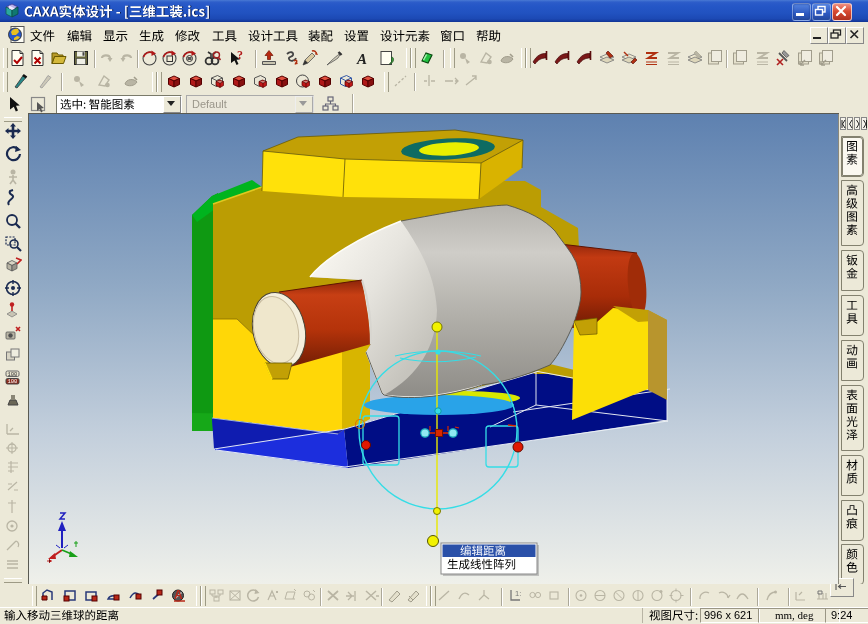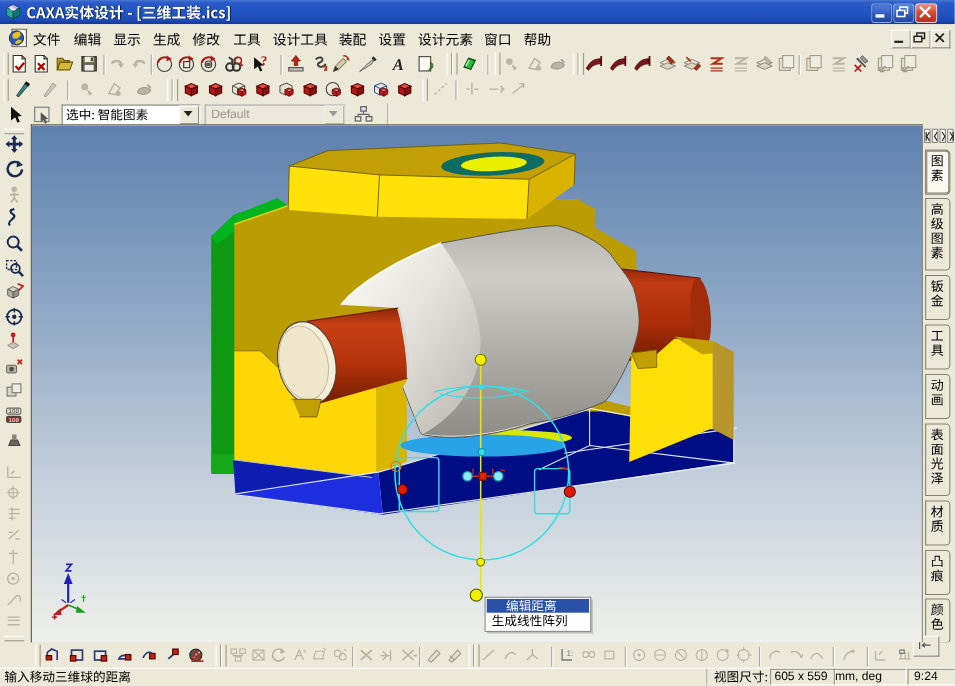--- a/index.html
+++ b/index.html
@@ -670,22 +670,22 @@
       <path d="M2 2 v7 M5 5.5 h7 M7 3.5 l-2.5 2 2.5 2" fill="none" stroke="#555" stroke-width="1.1"></path>
     </svg>
 <div class="bar" style="top:607px;height:17px;border-top:1px solid #fff;"></div>
 <svg style="position:absolute;left:4.0px;top:605.5px;overflow:visible" width="117" height="18">
       <path transform="translate(0,13.5)" fill="#000" d="M8.4 -5.1V-1.0H9.1V-5.1ZM9.9 -5.6V-0.1C9.9 0.1 9.9 0.1 9.7 0.1C9.6 0.1 9.1 0.1 8.6 0.1C8.7 0.3 8.8 0.6 8.8 0.8C9.5 0.8 10.0 0.8 10.2 0.7C10.5 0.6 10.6 0.4 10.6 -0.1V-5.6ZM0.8 -3.8C0.9 -3.9 1.2 -4.0 1.6 -4.0H2.5V-2.4C1.7 -2.2 1.0 -2.0 0.5 -1.9L0.7 -1.1L2.5 -1.6V0.9H3.3V-1.8L4.2 -2.0L4.2 -2.7L3.3 -2.5V-4.0H4.2V-4.7H3.3V-6.5H2.5V-4.7H1.5C1.8 -5.6 2.1 -6.5 2.3 -7.5H4.2V-8.3H2.5C2.6 -8.7 2.7 -9.1 2.7 -9.5L1.9 -9.6C1.9 -9.2 1.8 -8.7 1.7 -8.3H0.5V-7.5H1.6C1.4 -6.5 1.1 -5.8 1.0 -5.5C0.9 -4.9 0.7 -4.6 0.6 -4.5C0.6 -4.3 0.8 -4.0 0.8 -3.8ZM7.6 -9.7C6.8 -8.5 5.4 -7.3 4.0 -6.7C4.2 -6.5 4.4 -6.3 4.6 -6.1C4.9 -6.2 5.2 -6.4 5.5 -6.6V-6.1H9.7V-6.7C10.0 -6.5 10.3 -6.3 10.6 -6.2C10.8 -6.4 11.0 -6.7 11.2 -6.9C10.0 -7.4 8.9 -8.0 8.0 -9.0L8.3 -9.4ZM5.8 -6.8C6.5 -7.3 7.1 -7.9 7.6 -8.4C8.2 -7.8 8.8 -7.3 9.5 -6.8ZM7.1 -4.7V-3.8H5.5V-4.7ZM4.8 -5.4V0.9H5.5V-1.5H7.1V0.0C7.1 0.1 7.0 0.1 6.9 0.1C6.8 0.1 6.5 0.1 6.2 0.1C6.3 0.3 6.4 0.7 6.4 0.9C6.9 0.9 7.2 0.9 7.5 0.7C7.7 0.6 7.8 0.4 7.8 0.0V-5.4ZM5.5 -3.1H7.1V-2.2H5.5Z M14.9 -8.7C15.7 -8.2 16.2 -7.5 16.7 -6.8C16.0 -3.5 14.6 -1.2 12.0 0.1C12.2 0.3 12.6 0.7 12.8 0.8C15.1 -0.5 16.6 -2.6 17.4 -5.6C18.7 -3.3 19.5 -0.7 22.2 0.8C22.2 0.5 22.4 0.1 22.6 -0.2C18.8 -2.5 19.1 -6.8 15.4 -9.4Z M26.9 -9.6C26.1 -9.2 24.8 -8.9 23.7 -8.6C23.8 -8.5 23.9 -8.2 23.9 -8.0C24.3 -8.1 24.8 -8.1 25.3 -8.2V-6.4H23.5V-5.6H25.1C24.7 -4.2 24.0 -2.7 23.4 -1.9C23.5 -1.7 23.7 -1.4 23.8 -1.1C24.3 -1.8 24.9 -3.0 25.3 -4.2V0.9H26.1V-4.4C26.4 -3.9 26.8 -3.2 27.0 -2.8L27.5 -3.5C27.3 -3.8 26.4 -5.0 26.1 -5.3V-5.6H27.5V-6.4H26.1V-8.4C26.6 -8.6 27.1 -8.7 27.5 -8.9ZM28.9 -6.8C29.3 -6.5 29.7 -6.2 30.0 -5.9C29.2 -5.5 28.3 -5.2 27.4 -5.0C27.6 -4.8 27.8 -4.5 27.9 -4.3C30.2 -4.9 32.4 -6.1 33.4 -8.3L32.8 -8.6L32.7 -8.6H30.5C30.8 -8.9 31.0 -9.2 31.2 -9.5L30.3 -9.7C29.8 -8.8 28.8 -7.8 27.4 -7.1C27.6 -7.0 27.8 -6.7 28.0 -6.5C28.7 -6.9 29.3 -7.4 29.8 -7.8H32.2C31.8 -7.3 31.3 -6.8 30.7 -6.4C30.4 -6.6 29.9 -7.0 29.5 -7.2ZM29.4 -2.2C29.9 -1.9 30.4 -1.5 30.7 -1.2C29.7 -0.5 28.4 0.0 27.2 0.3C27.3 0.4 27.5 0.7 27.6 1.0C30.4 0.3 33.0 -1.2 34.0 -4.2L33.5 -4.5L33.3 -4.4H31.3C31.5 -4.7 31.7 -5.0 31.9 -5.3L31.0 -5.5C30.5 -4.5 29.3 -3.3 27.5 -2.5C27.7 -2.3 28.0 -2.1 28.1 -1.9C29.1 -2.4 30.0 -3.0 30.6 -3.7H32.9C32.5 -2.9 32.0 -2.2 31.4 -1.7C31.0 -2.0 30.5 -2.4 30.1 -2.7Z M35.5 -8.7V-7.9H40.0V-8.7ZM42.0 -9.5C42.0 -8.6 42.0 -7.8 42.0 -7.0H40.3V-6.2H41.9C41.8 -3.6 41.3 -1.1 39.8 0.3C40.0 0.4 40.3 0.7 40.4 0.9C42.1 -0.7 42.6 -3.3 42.8 -6.2H44.5C44.4 -2.1 44.2 -0.6 43.9 -0.2C43.8 -0.1 43.7 -0.0 43.5 -0.0C43.2 -0.0 42.6 -0.0 42.0 -0.1C42.1 0.1 42.2 0.5 42.2 0.7C42.8 0.8 43.5 0.8 43.8 0.7C44.2 0.7 44.4 0.6 44.7 0.3C45.1 -0.2 45.2 -1.8 45.4 -6.6C45.4 -6.7 45.4 -7.0 45.4 -7.0H42.8C42.8 -7.8 42.9 -8.6 42.9 -9.5ZM35.5 -0.5 35.5 -0.5V-0.5C35.8 -0.7 36.2 -0.8 39.4 -1.5L39.6 -0.7L40.4 -1.0C40.2 -1.8 39.7 -3.2 39.2 -4.2L38.5 -4.0C38.7 -3.5 39.0 -2.8 39.2 -2.2L36.4 -1.7C36.9 -2.7 37.3 -4.0 37.6 -5.2H40.2V-6.0H35.1V-5.2H36.7C36.4 -3.8 35.9 -2.5 35.8 -2.1C35.6 -1.7 35.4 -1.4 35.2 -1.3C35.4 -1.1 35.5 -0.7 35.5 -0.5Z M47.4 -8.5V-7.7H56.1V-8.5ZM48.2 -4.8V-3.9H55.2V-4.8ZM46.7 -0.8V0.1H56.7V-0.8Z M58.0 -0.6 58.2 0.2C59.2 -0.1 60.7 -0.4 62.0 -0.8L61.9 -1.5C60.5 -1.2 59.0 -0.8 58.0 -0.6ZM65.1 -9.3C65.4 -8.8 65.7 -8.1 65.9 -7.6L66.6 -8.0C66.5 -8.4 66.2 -9.1 65.8 -9.6ZM58.2 -4.9C58.4 -4.9 58.6 -5.0 60.1 -5.2C59.6 -4.5 59.1 -3.9 58.9 -3.6C58.5 -3.2 58.3 -2.9 58.0 -2.9C58.1 -2.6 58.3 -2.3 58.3 -2.1C58.5 -2.2 58.9 -2.3 61.7 -2.9C61.7 -3.1 61.7 -3.4 61.7 -3.6L59.5 -3.2C60.4 -4.3 61.2 -5.6 62.0 -6.9L61.3 -7.3C61.1 -6.8 60.8 -6.4 60.5 -5.9L59.0 -5.8C59.7 -6.8 60.4 -8.1 60.9 -9.3L60.1 -9.6C59.6 -8.3 58.8 -6.8 58.6 -6.4C58.3 -6.0 58.1 -5.7 57.9 -5.7C58.0 -5.4 58.2 -5.0 58.2 -4.9ZM65.5 -4.6V-3.1H63.7V-4.6ZM63.8 -9.6C63.4 -8.3 62.6 -6.6 61.7 -5.5C61.8 -5.3 62.0 -5.0 62.1 -4.8C62.4 -5.1 62.6 -5.4 62.8 -5.8V0.9H63.7V0.1H68.5V-0.7H66.3V-2.3H68.1V-3.1H66.3V-4.6H68.0V-5.3H66.3V-6.8H68.3V-7.6H63.9C64.2 -8.2 64.4 -8.8 64.6 -9.4ZM65.5 -5.3H63.7V-6.8H65.5ZM65.5 -2.3V-0.7H63.7V-2.3Z M73.5 -5.8C74.0 -5.2 74.5 -4.2 74.7 -3.7L75.5 -4.0C75.2 -4.6 74.7 -5.5 74.2 -6.1ZM77.5 -9.1C78.1 -8.7 78.6 -8.2 78.9 -7.8L79.4 -8.3C79.2 -8.7 78.5 -9.2 78.1 -9.5ZM79.1 -6.2C78.7 -5.6 78.1 -4.7 77.6 -4.0C77.3 -4.7 77.1 -5.5 77.0 -6.4V-6.9H80.0V-7.7H77.0V-9.6H76.2V-7.7H73.3V-6.9H76.2V-3.8C75.0 -2.8 73.7 -1.6 72.9 -1.0L73.4 -0.2C74.2 -1.0 75.2 -1.9 76.2 -2.9V-0.1C76.2 0.0 76.1 0.1 75.9 0.1C75.7 0.1 75.1 0.1 74.5 0.1C74.6 0.3 74.7 0.7 74.8 0.9C75.7 0.9 76.2 0.9 76.5 0.7C76.9 0.6 77.0 0.4 77.0 -0.2V-3.4C77.5 -1.9 78.4 -0.9 79.7 0.1C79.8 -0.1 80.0 -0.4 80.2 -0.6C79.1 -1.3 78.4 -2.2 77.8 -3.3C78.5 -4.0 79.3 -5.0 79.9 -5.8ZM69.4 -1.1 69.6 -0.3C70.6 -0.6 72.0 -1.1 73.3 -1.5L73.2 -2.3L71.7 -1.8V-4.7H72.9V-5.6H71.7V-8.1H73.1V-8.9H69.5V-8.1H70.9V-5.6H69.6V-4.7H70.9V-1.6Z M86.8 -4.9C87.5 -4.0 88.3 -2.9 88.6 -2.2L89.3 -2.6C89.0 -3.3 88.2 -4.4 87.5 -5.2ZM83.3 -9.7C83.2 -9.1 83.0 -8.4 82.8 -7.8H81.5V0.6H82.3V-0.3H85.5V-7.8H83.6C83.8 -8.3 84.0 -8.9 84.2 -9.5ZM82.3 -7.0H84.7V-4.6H82.3ZM82.3 -1.1V-3.9H84.7V-1.1ZM87.4 -9.7C87.0 -8.1 86.4 -6.5 85.6 -5.5C85.8 -5.4 86.2 -5.2 86.3 -5.0C86.7 -5.6 87.1 -6.3 87.4 -7.0H90.3C90.2 -2.4 90.0 -0.7 89.7 -0.3C89.5 -0.1 89.4 -0.1 89.2 -0.1C88.9 -0.1 88.2 -0.1 87.4 -0.1C87.6 0.1 87.7 0.4 87.7 0.7C88.4 0.7 89.1 0.7 89.4 0.7C89.9 0.7 90.1 0.6 90.4 0.2C90.8 -0.3 91.0 -2.1 91.2 -7.4C91.2 -7.5 91.2 -7.8 91.2 -7.8H87.7C87.9 -8.4 88.1 -9.0 88.2 -9.5Z M93.7 -8.4H96.0V-6.4H93.7ZM98.3 -5.6H101.4V-3.3H98.3ZM102.8 -9.1H97.5V0.5H103.0V-0.4H98.3V-2.4H102.2V-6.4H98.3V-8.2H102.8ZM92.4 -0.4 92.6 0.4C93.8 0.1 95.5 -0.4 97.0 -0.8L96.9 -1.6L95.4 -1.2V-3.2H96.9V-4.0H95.4V-5.6H96.7V-9.2H93.0V-5.6H94.6V-1.0L93.7 -0.7V-4.5H93.0V-0.6Z M108.5 -9.5C108.6 -9.2 108.7 -8.9 108.9 -8.6H104.2V-7.8H114.3V-8.6H109.8C109.6 -8.9 109.4 -9.4 109.2 -9.7ZM106.9 -0.3C107.2 -0.4 107.6 -0.4 111.1 -0.8C111.2 -0.6 111.4 -0.4 111.4 -0.2L112.0 -0.6C111.8 -1.1 111.1 -1.9 110.7 -2.5L110.1 -2.2L110.6 -1.4L107.8 -1.2C108.2 -1.6 108.6 -2.1 108.9 -2.7H112.9V0.0C112.9 0.2 112.9 0.2 112.7 0.2C112.5 0.2 111.9 0.2 111.3 0.2C111.4 0.4 111.5 0.7 111.5 0.9C112.4 0.9 113.0 0.9 113.3 0.8C113.7 0.7 113.8 0.4 113.8 0.0V-3.4H109.4L109.8 -4.2H113.1V-7.5H112.2V-4.9H106.3V-7.5H105.5V-4.2H108.8C108.7 -3.9 108.5 -3.7 108.4 -3.4H104.7V0.9H105.6V-2.7H108.0C107.7 -2.2 107.4 -1.9 107.3 -1.7C107.0 -1.4 106.8 -1.1 106.6 -1.1C106.7 -0.9 106.8 -0.4 106.9 -0.3ZM110.8 -7.7C110.4 -7.3 109.9 -7.0 109.4 -6.7C108.8 -7.0 108.1 -7.3 107.5 -7.6L107.2 -7.2C107.7 -7.0 108.2 -6.7 108.8 -6.4C108.1 -6.1 107.5 -5.8 106.8 -5.6C107.0 -5.4 107.2 -5.2 107.3 -5.0C108.0 -5.3 108.7 -5.7 109.4 -6.1C110.1 -5.7 110.7 -5.4 111.2 -5.1L111.5 -5.6C111.1 -5.9 110.6 -6.1 110.0 -6.5C110.5 -6.8 110.9 -7.1 111.3 -7.4Z"></path>
     </svg>
 <div class="abs" style="left:642px;top:608px;width:1px;height:15px;background:#b8b4a4;"></div>
 <svg style="position:absolute;left:649.0px;top:605.5px;overflow:visible" width="51" height="18">
       <path transform="translate(0,13.5)" fill="#000" d="M5.2 -9.1V-3.0H6.0V-8.3H9.6V-3.0H10.4V-9.1ZM1.8 -9.2C2.2 -8.8 2.6 -8.2 2.8 -7.7L3.5 -8.2C3.3 -8.6 2.9 -9.2 2.4 -9.6ZM7.3 -7.5V-5.2C7.3 -3.4 7.0 -1.2 4.1 0.3C4.2 0.4 4.5 0.7 4.6 0.9C6.3 0.0 7.3 -1.2 7.7 -2.5V-0.2C7.7 0.5 8.0 0.7 8.8 0.7H9.9C10.9 0.7 11.0 0.3 11.1 -1.5C10.9 -1.6 10.6 -1.7 10.4 -1.9C10.3 -0.2 10.3 0.1 9.9 0.1H8.9C8.6 0.1 8.5 0.0 8.5 -0.3V-3.2H7.9C8.1 -3.9 8.2 -4.6 8.2 -5.2V-7.5ZM0.7 -7.7V-6.9H3.5C2.8 -5.4 1.6 -4.0 0.4 -3.2C0.6 -3.0 0.8 -2.6 0.9 -2.3C1.3 -2.7 1.7 -3.1 2.2 -3.6V0.9H3.0V-4.0C3.4 -3.5 3.9 -2.9 4.1 -2.5L4.7 -3.2C4.5 -3.5 3.7 -4.4 3.2 -4.9C3.8 -5.6 4.2 -6.5 4.6 -7.4L4.1 -7.7L3.9 -7.7Z M15.8 -3.2C16.7 -3.0 17.9 -2.6 18.5 -2.3L18.9 -2.9C18.3 -3.2 17.1 -3.6 16.2 -3.7ZM14.7 -1.7C16.2 -1.6 18.2 -1.1 19.3 -0.7L19.7 -1.3C18.6 -1.7 16.6 -2.2 15.1 -2.3ZM12.5 -9.2V0.9H13.3V0.4H21.2V0.9H22.0V-9.2ZM13.3 -0.3V-8.4H21.2V-0.3ZM16.3 -8.1C15.7 -7.2 14.7 -6.3 13.7 -5.7C13.9 -5.6 14.2 -5.3 14.3 -5.2C14.7 -5.4 15.0 -5.7 15.4 -6.0C15.7 -5.6 16.1 -5.3 16.6 -5.0C15.6 -4.5 14.5 -4.2 13.5 -4.0C13.7 -3.8 13.8 -3.5 13.9 -3.3C15.0 -3.5 16.2 -4.0 17.3 -4.6C18.3 -4.0 19.4 -3.6 20.5 -3.4C20.6 -3.6 20.8 -3.9 21.0 -4.1C20.0 -4.2 18.9 -4.6 18.0 -5.0C18.9 -5.5 19.6 -6.2 20.1 -7.0L19.6 -7.3L19.5 -7.2H16.5C16.7 -7.4 16.8 -7.7 17.0 -7.9ZM15.8 -6.5 15.9 -6.6H18.9C18.5 -6.1 17.9 -5.7 17.3 -5.3C16.7 -5.7 16.2 -6.1 15.8 -6.5Z M25.0 -9.1V-5.9C25.0 -4.0 24.9 -1.4 23.4 0.4C23.6 0.5 23.9 0.8 24.1 1.0C25.4 -0.6 25.8 -2.7 25.9 -4.6H28.9C29.6 -1.9 31.0 0.0 33.4 0.9C33.5 0.6 33.8 0.3 34.0 0.1C31.8 -0.6 30.5 -2.3 29.8 -4.6H32.9V-9.1ZM26.0 -8.3H32.0V-5.4H26.0V-5.9Z M36.4 -4.8C37.3 -3.9 38.2 -2.6 38.5 -1.8L39.3 -2.3C38.9 -3.2 38.0 -4.3 37.1 -5.2ZM41.8 -9.7V-7.2H35.1V-6.4H41.8V-0.4C41.8 -0.1 41.7 -0.0 41.4 0.0C41.1 0.0 40.1 0.0 39.0 -0.0C39.2 0.2 39.4 0.7 39.4 0.9C40.7 0.9 41.6 0.9 42.0 0.8C42.5 0.6 42.7 0.3 42.7 -0.4V-6.4H45.4V-7.2H42.7V-9.7Z M47.6 -4.5C48.0 -4.5 48.4 -4.8 48.4 -5.3C48.4 -5.8 48.0 -6.1 47.6 -6.1C47.2 -6.1 46.8 -5.8 46.8 -5.3C46.8 -4.8 47.2 -4.5 47.6 -4.5ZM47.6 0.1C48.0 0.1 48.4 -0.2 48.4 -0.6C48.4 -1.1 48.0 -1.4 47.6 -1.4C47.2 -1.4 46.8 -1.1 46.8 -0.6C46.8 -0.2 47.2 0.1 47.6 0.1Z"></path>
     </svg>
-<div class="abs" style="left:700px;top:608px;width:55px;height:13px;border:1px solid;border-color:#9a9684 #fff #fff #9a9684;font-size:11px;color:#000;padding-left:3px;">605 x 559</div>
-<div class="abs" style="left:758px;top:608px;width:64px;height:13px;border:1px solid;border-color:#9a9684 #fff #fff #9a9684;font-size:11px;color:#000;padding-left:0;">mm, deg</div>
+<div class="abs" style="left:700px;top:608px;width:55px;height:13px;border:1px solid;border-color:#9a9684 #fff #fff #9a9684;font-size:11px;color:#000;padding-left:3px;">996 x 621</div>
+<div class="abs" style="left:758px;top:608px;width:64px;height:13px;border:1px solid;border-color:#9a9684 #fff #fff #9a9684;font-size:11px;color:#000;padding-left:16px;font-family:Liberation Serif, serif;">mm, deg</div>
 <div class="abs" style="left:825px;top:608px;width:41px;height:13px;border:1px solid;border-color:#9a9684 #fff #fff #9a9684;font-size:11px;color:#000;padding-left:5px;">9:24</div>
 <svg class="abs" style="left:29px;top:114px" width="810" height="470" viewBox="29 114 810 470">
       <defs>
 <linearGradient id="bg" x1="0" y1="114" x2="0" y2="584" gradientUnits="userSpaceOnUse">
  <stop offset="0" stop-color="#5e81b0"></stop>
           <stop offset="0.36" stop-color="#8fa8c4"></stop>
  <stop offset="0.68" stop-color="#c3cfdc"></stop>
           <stop offset="1" stop-color="#eff0ea"></stop>
 </linearGradient>
 <linearGradient id="drumL" x1="325" y1="245" x2="440" y2="325" gradientUnits="userSpaceOnUse">

